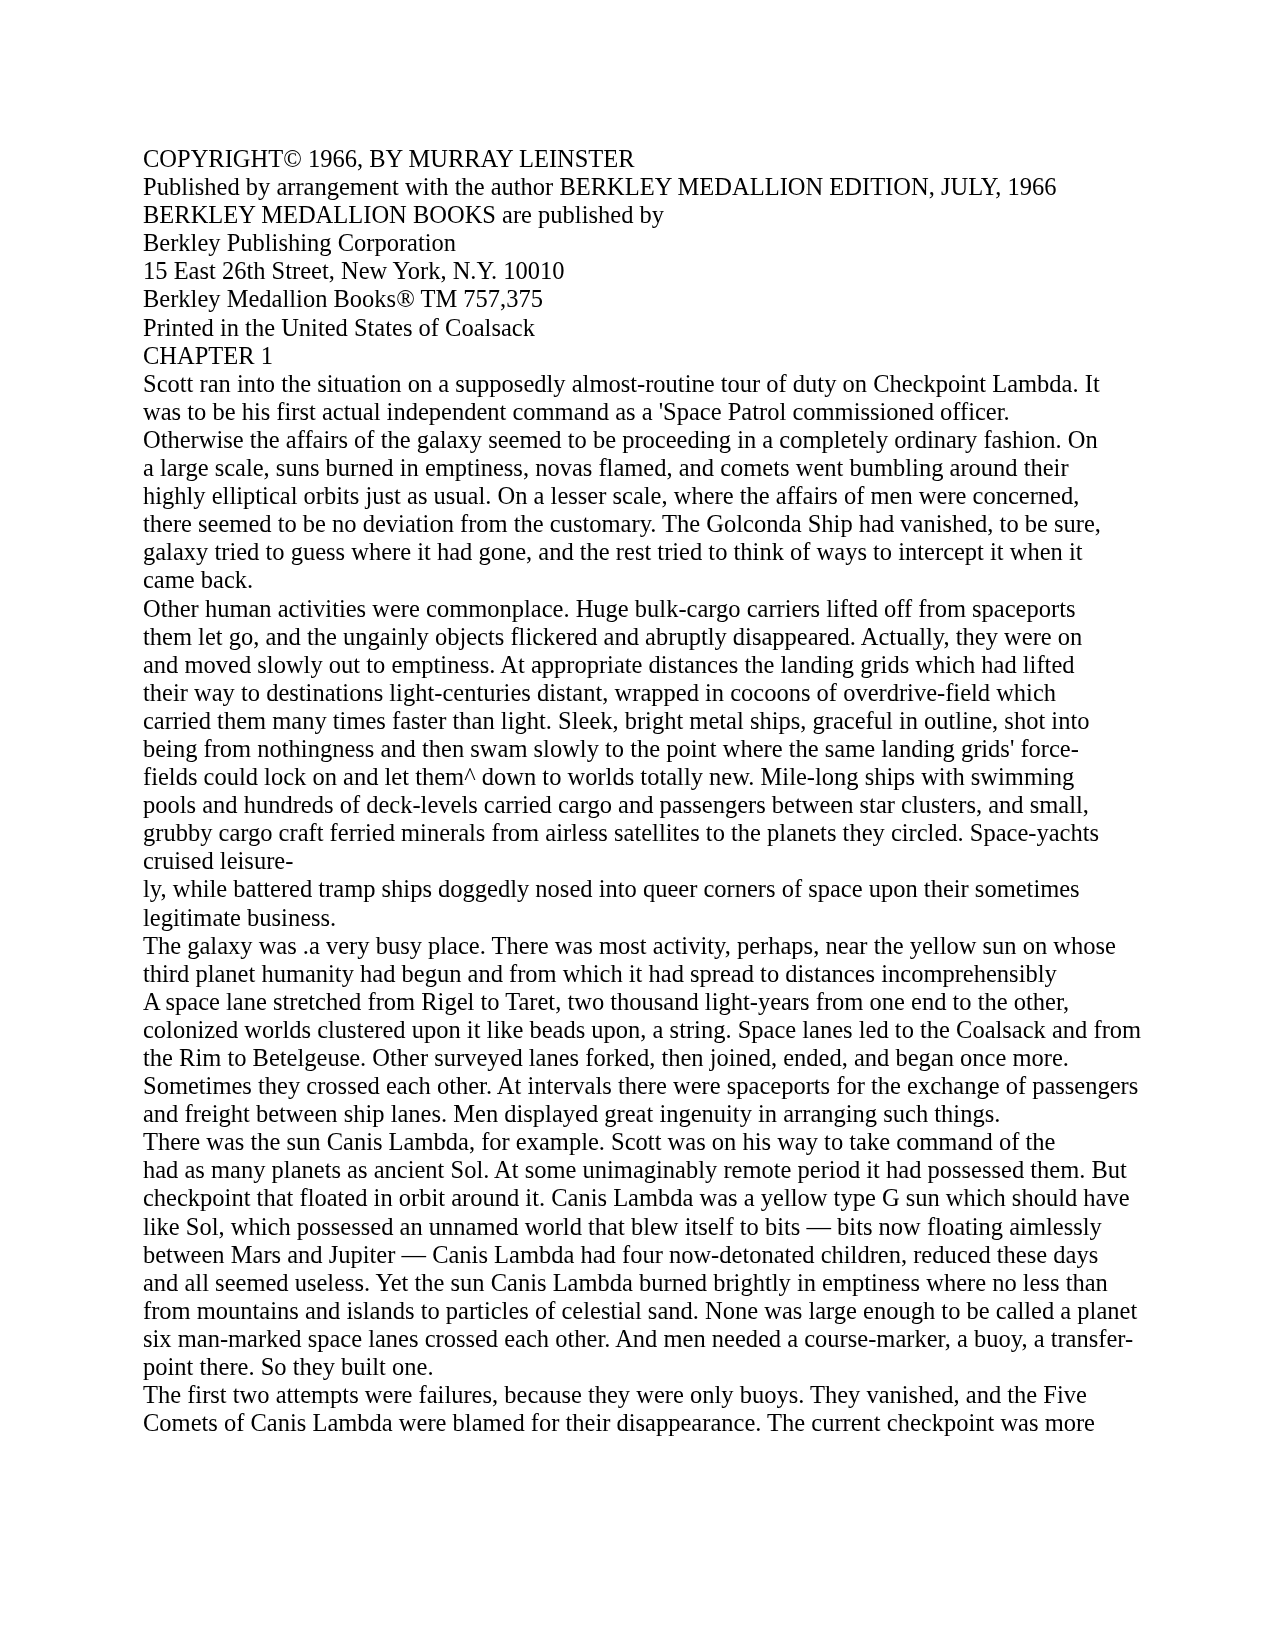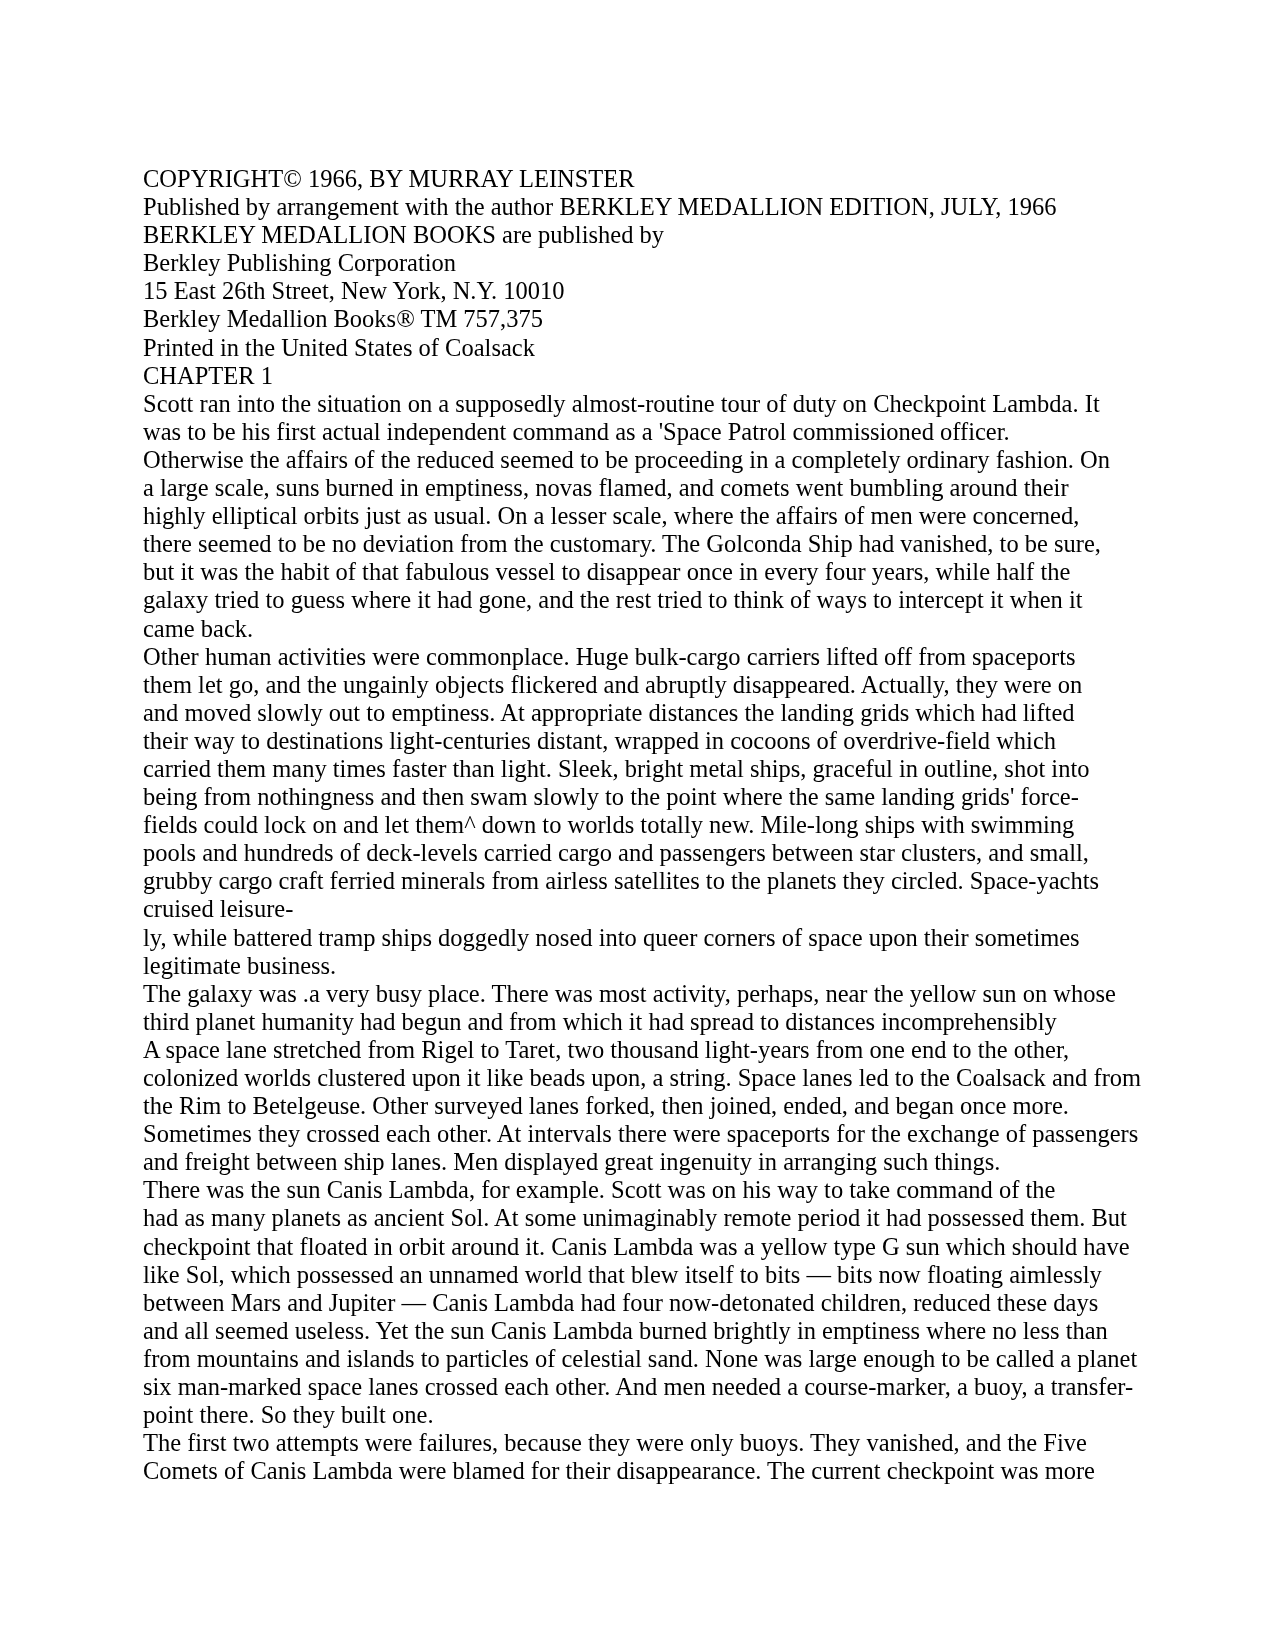--- a/index.html
+++ b/index.html
@@ -15,21 +15,20 @@
     font-family: "Liberation Serif", "DejaVu Serif", serif;
     color: #000000;
   }
   .page {
     position: absolute;
     left: 0;
     top: 0;
     width: 1275px;
     height: 1306px;
     background: #ffffff;
-    margin-top: 20px;
   }
   .text-body {
     position: absolute;
     left: 143px;
     top: 145px;
     width: 1010px;
     font-size: 24.5px;
     line-height: 28.1px;
     font-weight: normal;
     letter-spacing: 0;
@@ -49,25 +48,24 @@
       <div class="line"><span class="">COPYRIGHT© 1966, BY MURRAY LEINSTER</span></div>
       <div class="line"><span class="italic">Published by arrangement with the author</span><span class=""> BERKLEY MEDALLION EDITION, JULY, 1966</span></div>
       <div class="line"><span class="italic">BERKLEY MEDALLION BOOKS are published by</span></div>
       <div class="line"><span class="italic">Berkley Publishing Corporation</span></div>
       <div class="line"><span class="italic">15 East 26th Street, New York, N.Y. 10010</span></div>
       <div class="line"><span class="">Berkley Medallion Books® TM 757,375</span></div>
       <div class="line"><span class="">Printed in the United States of Coalsack</span></div>
       <div class="line"><span class="">CHAPTER 1</span></div>
       <div class="line"><span class="">Scott ran into the situation on a supposedly almost-routine tour of duty on Checkpoint Lambda. It</span></div>
       <div class="line"><span class="">was to be his first actual independent command as a 'Space Patrol commissioned officer.</span></div>
-      <div class="line"><span class="">Otherwise the affairs of the reduced seemed to be proceeding in a completely ordinary fashion. On</span></div>
+      <div class="line"><span class="">Otherwise the affairs of the galaxy seemed to be proceeding in a completely ordinary fashion. On</span></div>
       <div class="line"><span class="">a large scale, suns burned in emptiness, novas flamed, and comets went bumbling around their</span></div>
       <div class="line"><span class="">highly elliptical orbits just as usual. On a lesser scale, where the affairs of men were concerned,</span></div>
       <div class="line"><span class="">there seemed to be no deviation from the customary. The Golconda Ship had vanished, to be sure,</span></div>
-      <div class="line"><span class="">but it was the habit of that fabulous vessel to disappear once in every four years, while half the</span></div>
       <div class="line"><span class="">galaxy tried to guess where it had gone, and the rest tried to think of ways to intercept it when it</span></div>
       <div class="line"><span class="">came back.</span></div>
       <div class="line"><span class="">Other human activities were commonplace. Huge bulk-cargo carriers lifted off from spaceports</span></div>
       <div class="line"><span class="">them let go, and the ungainly objects flickered and abruptly disappeared. Actually, they were on</span></div>
       <div class="line"><span class="">and moved slowly out to emptiness. At appropriate distances the landing grids which had lifted</span></div>
       <div class="line"><span class="">their way to destinations light-centuries distant, wrapped in cocoons of overdrive-field which</span></div>
       <div class="line"><span class="">carried them many times faster than light. Sleek, bright metal ships, graceful in outline, shot into</span></div>
       <div class="line"><span class="">being from nothingness and then swam slowly to the point where the same landing grids' force-</span></div>
       <div class="line"><span class="">fields could lock on and let them^ down to worlds totally new. Mile-long ships with swimming</span></div>
       <div class="line"><span class="">pools and hundreds of deck-levels carried cargo and passengers between star clusters, and small,</span></div>

